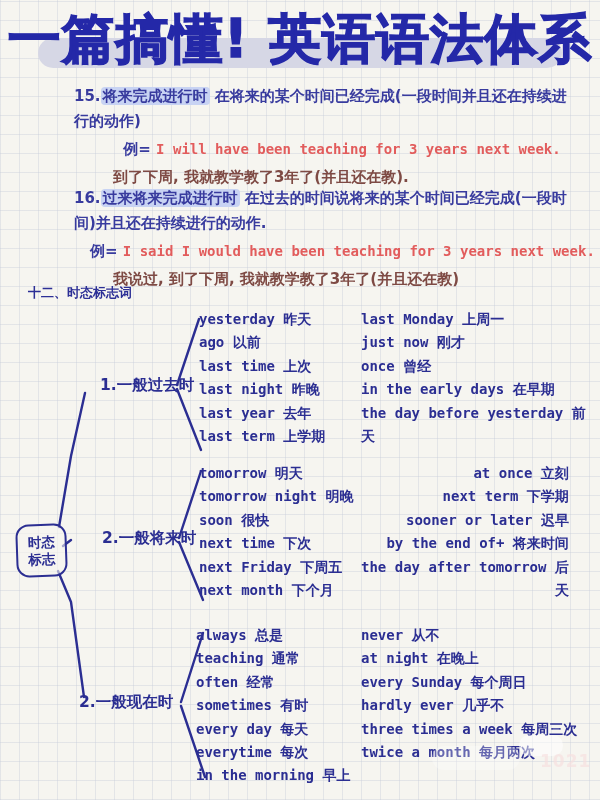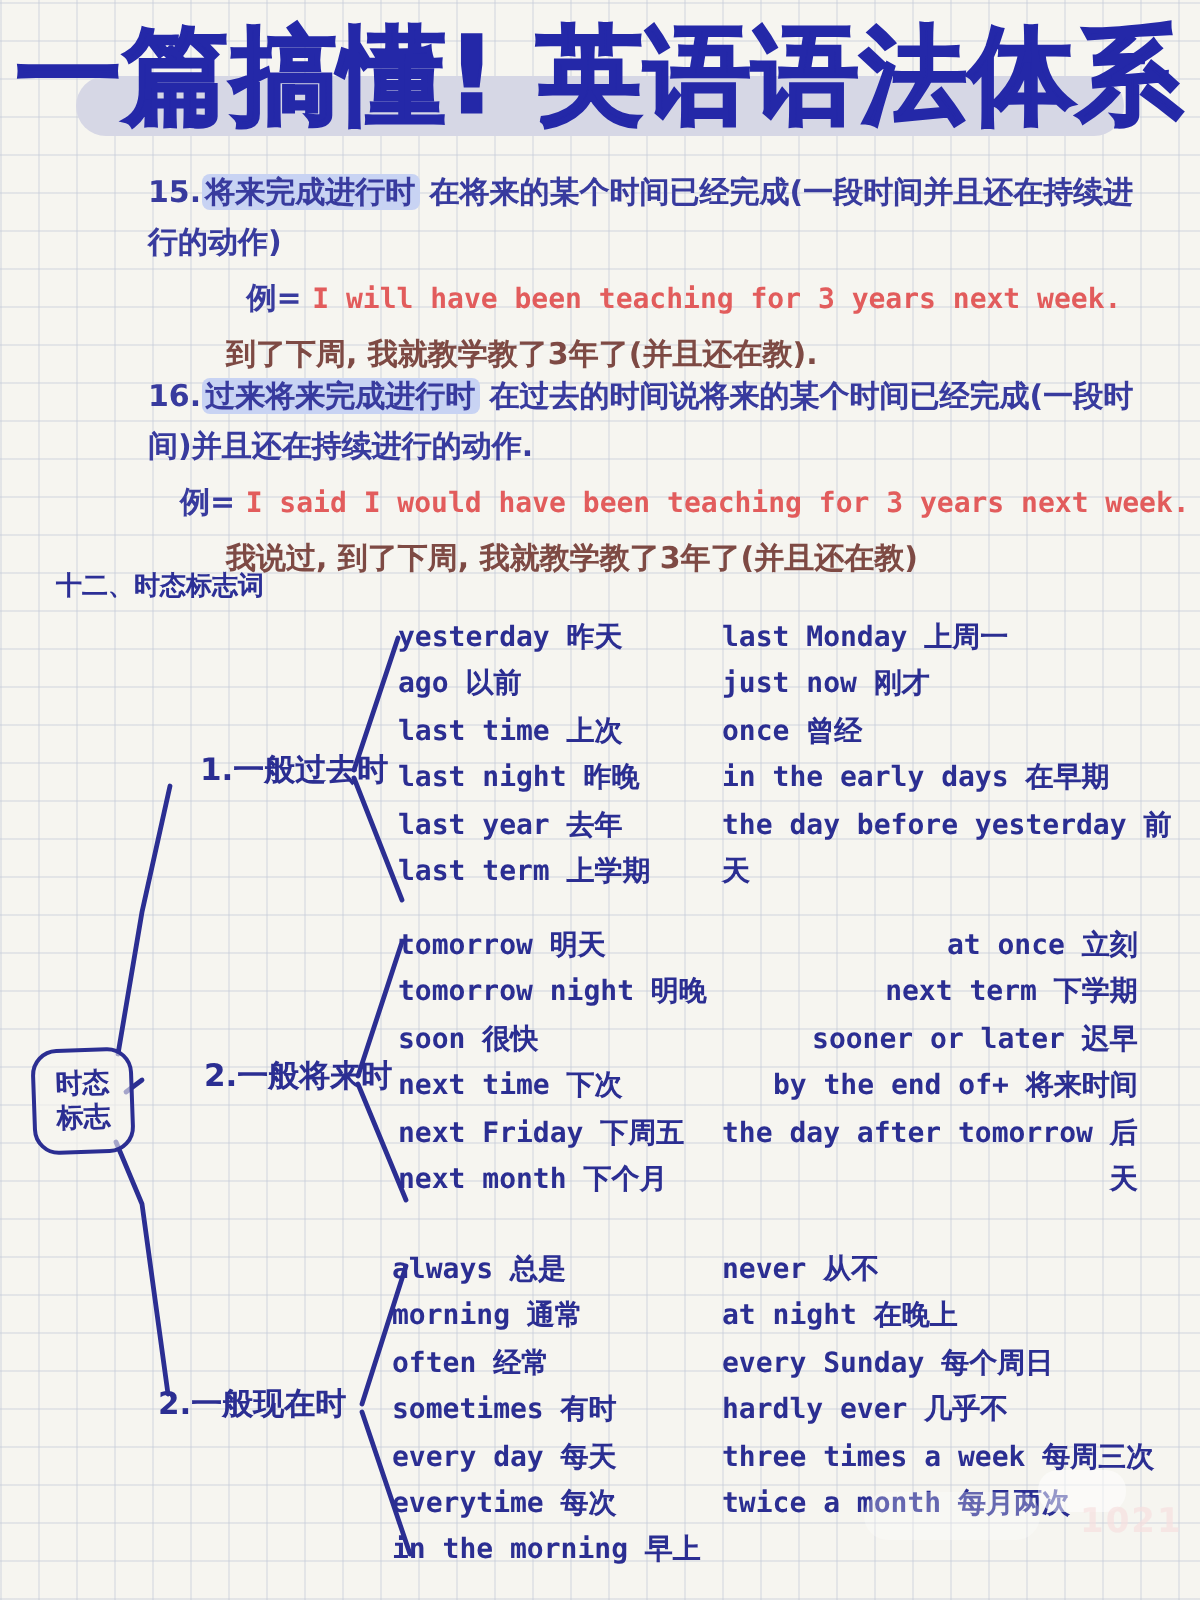--- a/index.html
+++ b/index.html
@@ -128,21 +128,21 @@
   <div class="bcol b1R">
       <div>at once 立刻</div>
       <div>next term 下学期</div>
       <div>sooner or later 迟早</div>
       <div>by the end of+ 将来时间</div>
       <div>the day after tomorrow 后</div>
       <div>天</div>
     </div>
   <div class="bcol b2L">
       <div>always 总是</div>
-      <div>morning 通常</div>
+      <div>teaching 通常</div>
       <div>often 经常</div>
       <div>sometimes 有时</div>
       <div>every day 每天</div>
       <div>everytime 每次</div>
       <div>in the morning 早上</div>
     </div>
   <div class="bcol b2R">
       <div>never 从不</div>
       <div>at night 在晚上</div>
       <div>every Sunday 每个周日</div>

